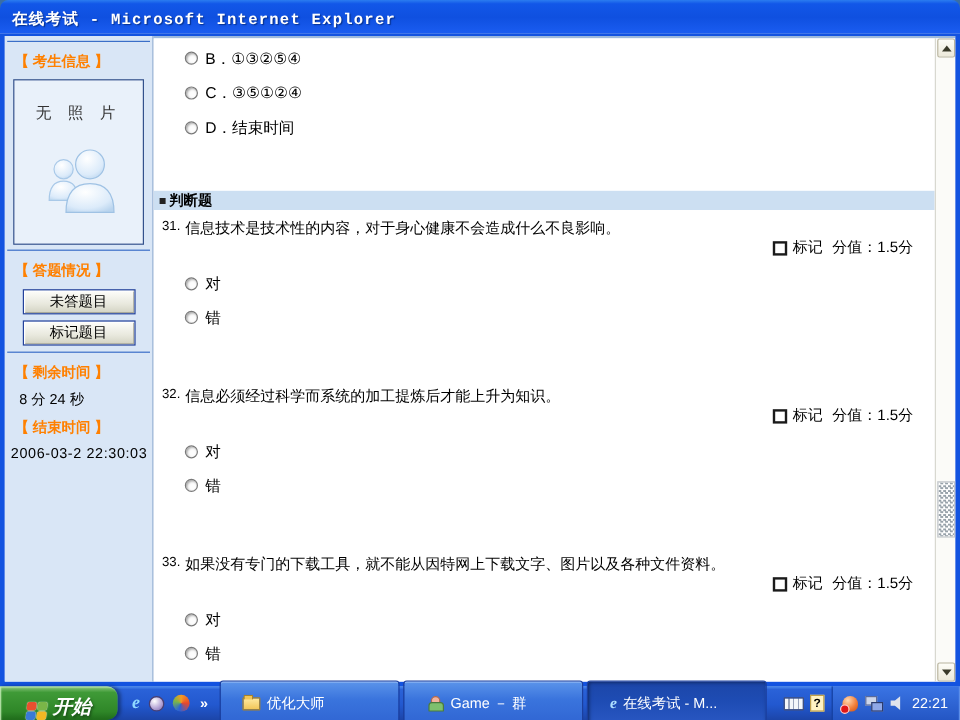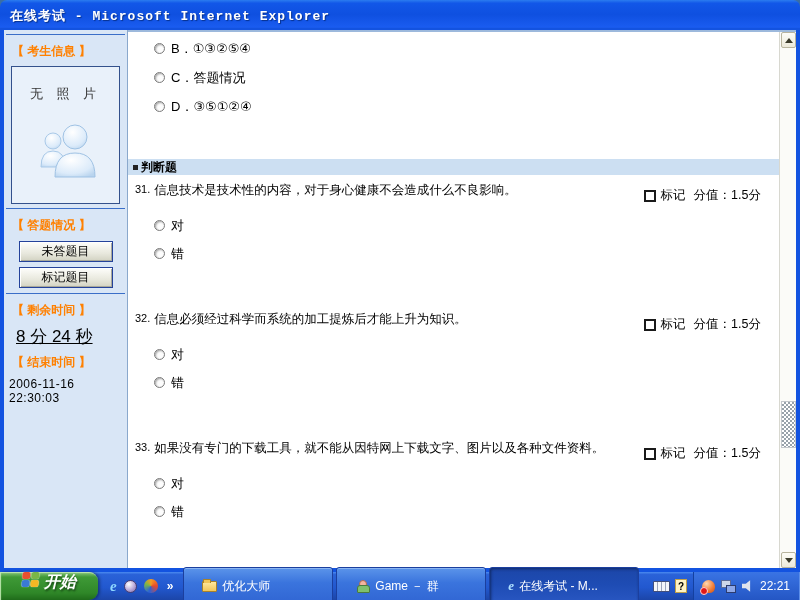--- a/index.html
+++ b/index.html
@@ -24,42 +24,42 @@
   .divider { border-top:1px solid #3a6ec8; margin:4px 2px; }
   .side-header { color:#ff8000; font-weight:bold; font-size:12px; padding:4px 8px 2px 8px; }
   .photo-box { margin:4px 7px; height:138px; border:1px solid #33518c; background:#e9f1fa; }
   .no-photo { text-align:center; margin-top:18px; letter-spacing:5px; color:#333; font-size:13px; }
   .buddies { display:flex; justify-content:center; margin-top:12px; }
   .side-info { padding:4px 9px 0 9px; line-height:16px; }
   .side-info .row2 { margin-top:8px; }
   .side-btn { display:block; width:94px; margin:5px auto; height:21px; font-size:12px; color:#000;
     background:linear-gradient(#fefefb,#e8e8dd 60%,#d2d2c2); border:1px solid #24429a;
     box-shadow:inset 1px 1px 0 #fff, inset -1px -1px 0 #a8a89a; cursor:pointer; }
-  .time-value { padding:4px 0 2px 12px; font-size:17px;text-decoration:underline; }
+  .time-value { padding:4px 0 2px 12px; font-size:12px; }
   .endtime-value { padding:4px 0 2px 5px; font-size:12px; letter-spacing:0.5px; }
 
   
   .main-col { flex:1; display:flex; flex-direction:column; min-width:0; }
   .frame-row { flex:1; display:flex; min-height:0; border-top:2px solid #9db9dc;justify-content:space-between; }
   .qarea { flex:1; background:#fff; overflow:hidden; position:relative; }
   .opts { padding-top:10px; }
   .opt-row { display:flex; align-items:center; margin:0 0 16px 26px; height:13px; }
   .radio { width:11px; height:11px; border-radius:50%; background:#fdfdfd; border:1px solid #7a7a7a;
     box-shadow:inset 1px 1px 2px rgba(0,0,0,0.35), 1px 1px 0 #fff; flex:0 0 auto; cursor:pointer; }
   .opt-label { margin-left:6px; font-size:13px; }
   .section-bar { margin-top:46px; height:16px; background:#ccdff2; display:flex; align-items:center; padding-left:3px; }
   .bullet { width:5px; height:5px; background:#222; display:inline-block; margin:0 3px 0 2px; }
   .section-title { font-weight:bold; font-size:12px; }
   .question { margin-top:8px; }
   .q32 { margin-top:52px; }
   .q33 { margin-top:52px; }
   .q-head { display:flex; align-items:flex-start; }
   .q-num { font-size:11px; margin:0 4px 0 7px; flex:0 0 auto; }
   .q-text { flex:1; font-size:12.5px; line-height:15px; }
-  .q-right { flex:0 0 auto; display:flex; align-items:center; margin:4px 18px 0 8px; white-space:nowrap; }
+  .q-right { flex:0 0 auto; display:flex; align-items:center; margin:15px 18px 0 8px; white-space:nowrap; }
   .checkbox { width:12px; height:12px; background:#fff; border:2px solid #1a1a1a; cursor:pointer; }
   .mark-label { margin:0 8px 0 5px; font-size:12.5px; }
   .score-label { font-size:12.5px; }
   .choice-row { display:flex; align-items:center; margin:15px 0 0 26px; height:13px; }
   .choice-label { margin-left:6px; font-size:13px; }
 
   
   .vscroll { width:17px; background:#fbfbf8; border-left:1px solid #d8d8d0; position:relative; flex:0 0 auto; }
   .scroll-btn { position:absolute; left:1px; width:15px; height:16px;
     background:linear-gradient(#fdfdf8,#ece9da); border:1px solid #b8b49e; border-radius:2px;
@@ -78,21 +78,21 @@
     background:linear-gradient(#fdfdf9,#ece9d8 55%,#d6d2bf); border:1px solid #555;
     box-shadow:inset 1px 1px 0 #fff, inset -1px -1px 0 #a8a492; cursor:pointer; }
 
   
   .taskbar { position:absolute; left:0; bottom:0; width:800px; height:28px;
     background:linear-gradient(#4b8af0 0%,#2a62d8 9%,#2258cf 55%,#1c45a8 100%);
     display:flex; align-items:stretch; }
   .start-btn { width:98px; height:28px; border:none; border-radius:0 9px 9px 0; cursor:pointer;
     background:linear-gradient(#8cc67e 0%,#3f9a37 18%,#2f8728 75%,#1f6b1a 100%);
     box-shadow:inset 1px 1px 1px #bfe8b0, 2px 0 3px rgba(0,0,0,0.35);
-    display:flex; align-items:flex-start; justify-content:center; gap:5px; }
+    display:flex; align-items:flex-end; justify-content:center; gap:5px; }
   .start-label { color:#fff; font-weight:bold; font-style:italic; font-size:16px; text-shadow:1px 2px 2px #1a4f17; }
   .flag { width:17px; height:15px; display:grid; grid-template-columns:1fr 1fr; grid-template-rows:1fr 1fr; gap:1px; transform:skewX(-6deg); }
   .flag span { border-radius:2px; box-shadow:0 0 1px #fff; }
   .flag .fr { background:#e8502f; } .flag .fg { background:#7ab648; }
   .flag .fb { background:#3a7ad6; } .flag .fy { background:#f3b824; }
   .quicklaunch { display:flex; align-items:center; gap:7px; padding:0 8px 0 12px; }
   .ql-ie { color:#8fd8ff; font-weight:bold; font-style:italic; font-size:15px; font-family:"Liberation Serif",serif; cursor:pointer; }
   .msn-icon { width:13px; height:13px; border-radius:50%; border:1px solid #4a3f70;
     background:radial-gradient(circle at 35% 30%,#fff,#b8a8d8 55%,#7a68a8); cursor:pointer; }
   .wmp-icon { width:14px; height:14px; border-radius:50%;
@@ -175,39 +175,39 @@
 
           <div class="side-header">【 答题情况 】</div>
           <button class="side-btn">未答题目</button>
           <button class="side-btn">标记题目</button>
           <div class="divider"></div>
 
           <div class="side-header">【 剩余时间 】</div>
           <div class="time-value">8 分 24 秒</div>
 
           <div class="side-header">【 结束时间 】</div>
-          <div class="endtime-value">2006-11-16 22:30:03</div>
+          <div class="endtime-value">2006-03-2 22:30:03</div>
         </div>
 
         <div class="main-col">
           <div class="frame-row">
             <div class="qarea">
 
               <div class="opts">
                 <div class="opt-row">
                   <span class="radio"></span>
                   <span class="opt-label">B．①③②⑤④</span>
                 </div>
                 <div class="opt-row">
                   <span class="radio"></span>
-                  <span class="opt-label">C．答题情况</span>
+                  <span class="opt-label">C．③⑤①②④</span>
                 </div>
                 <div class="opt-row">
                   <span class="radio"></span>
-                  <span class="opt-label">D．③⑤①②④</span>
+                  <span class="opt-label">D．结束时间</span>
                 </div>
               </div>
 
               <div class="section-bar">
                 <span class="bullet"></span>
                 <span class="section-title">判断题</span>
               </div>
 
               <div class="question">
                 <div class="q-head">

